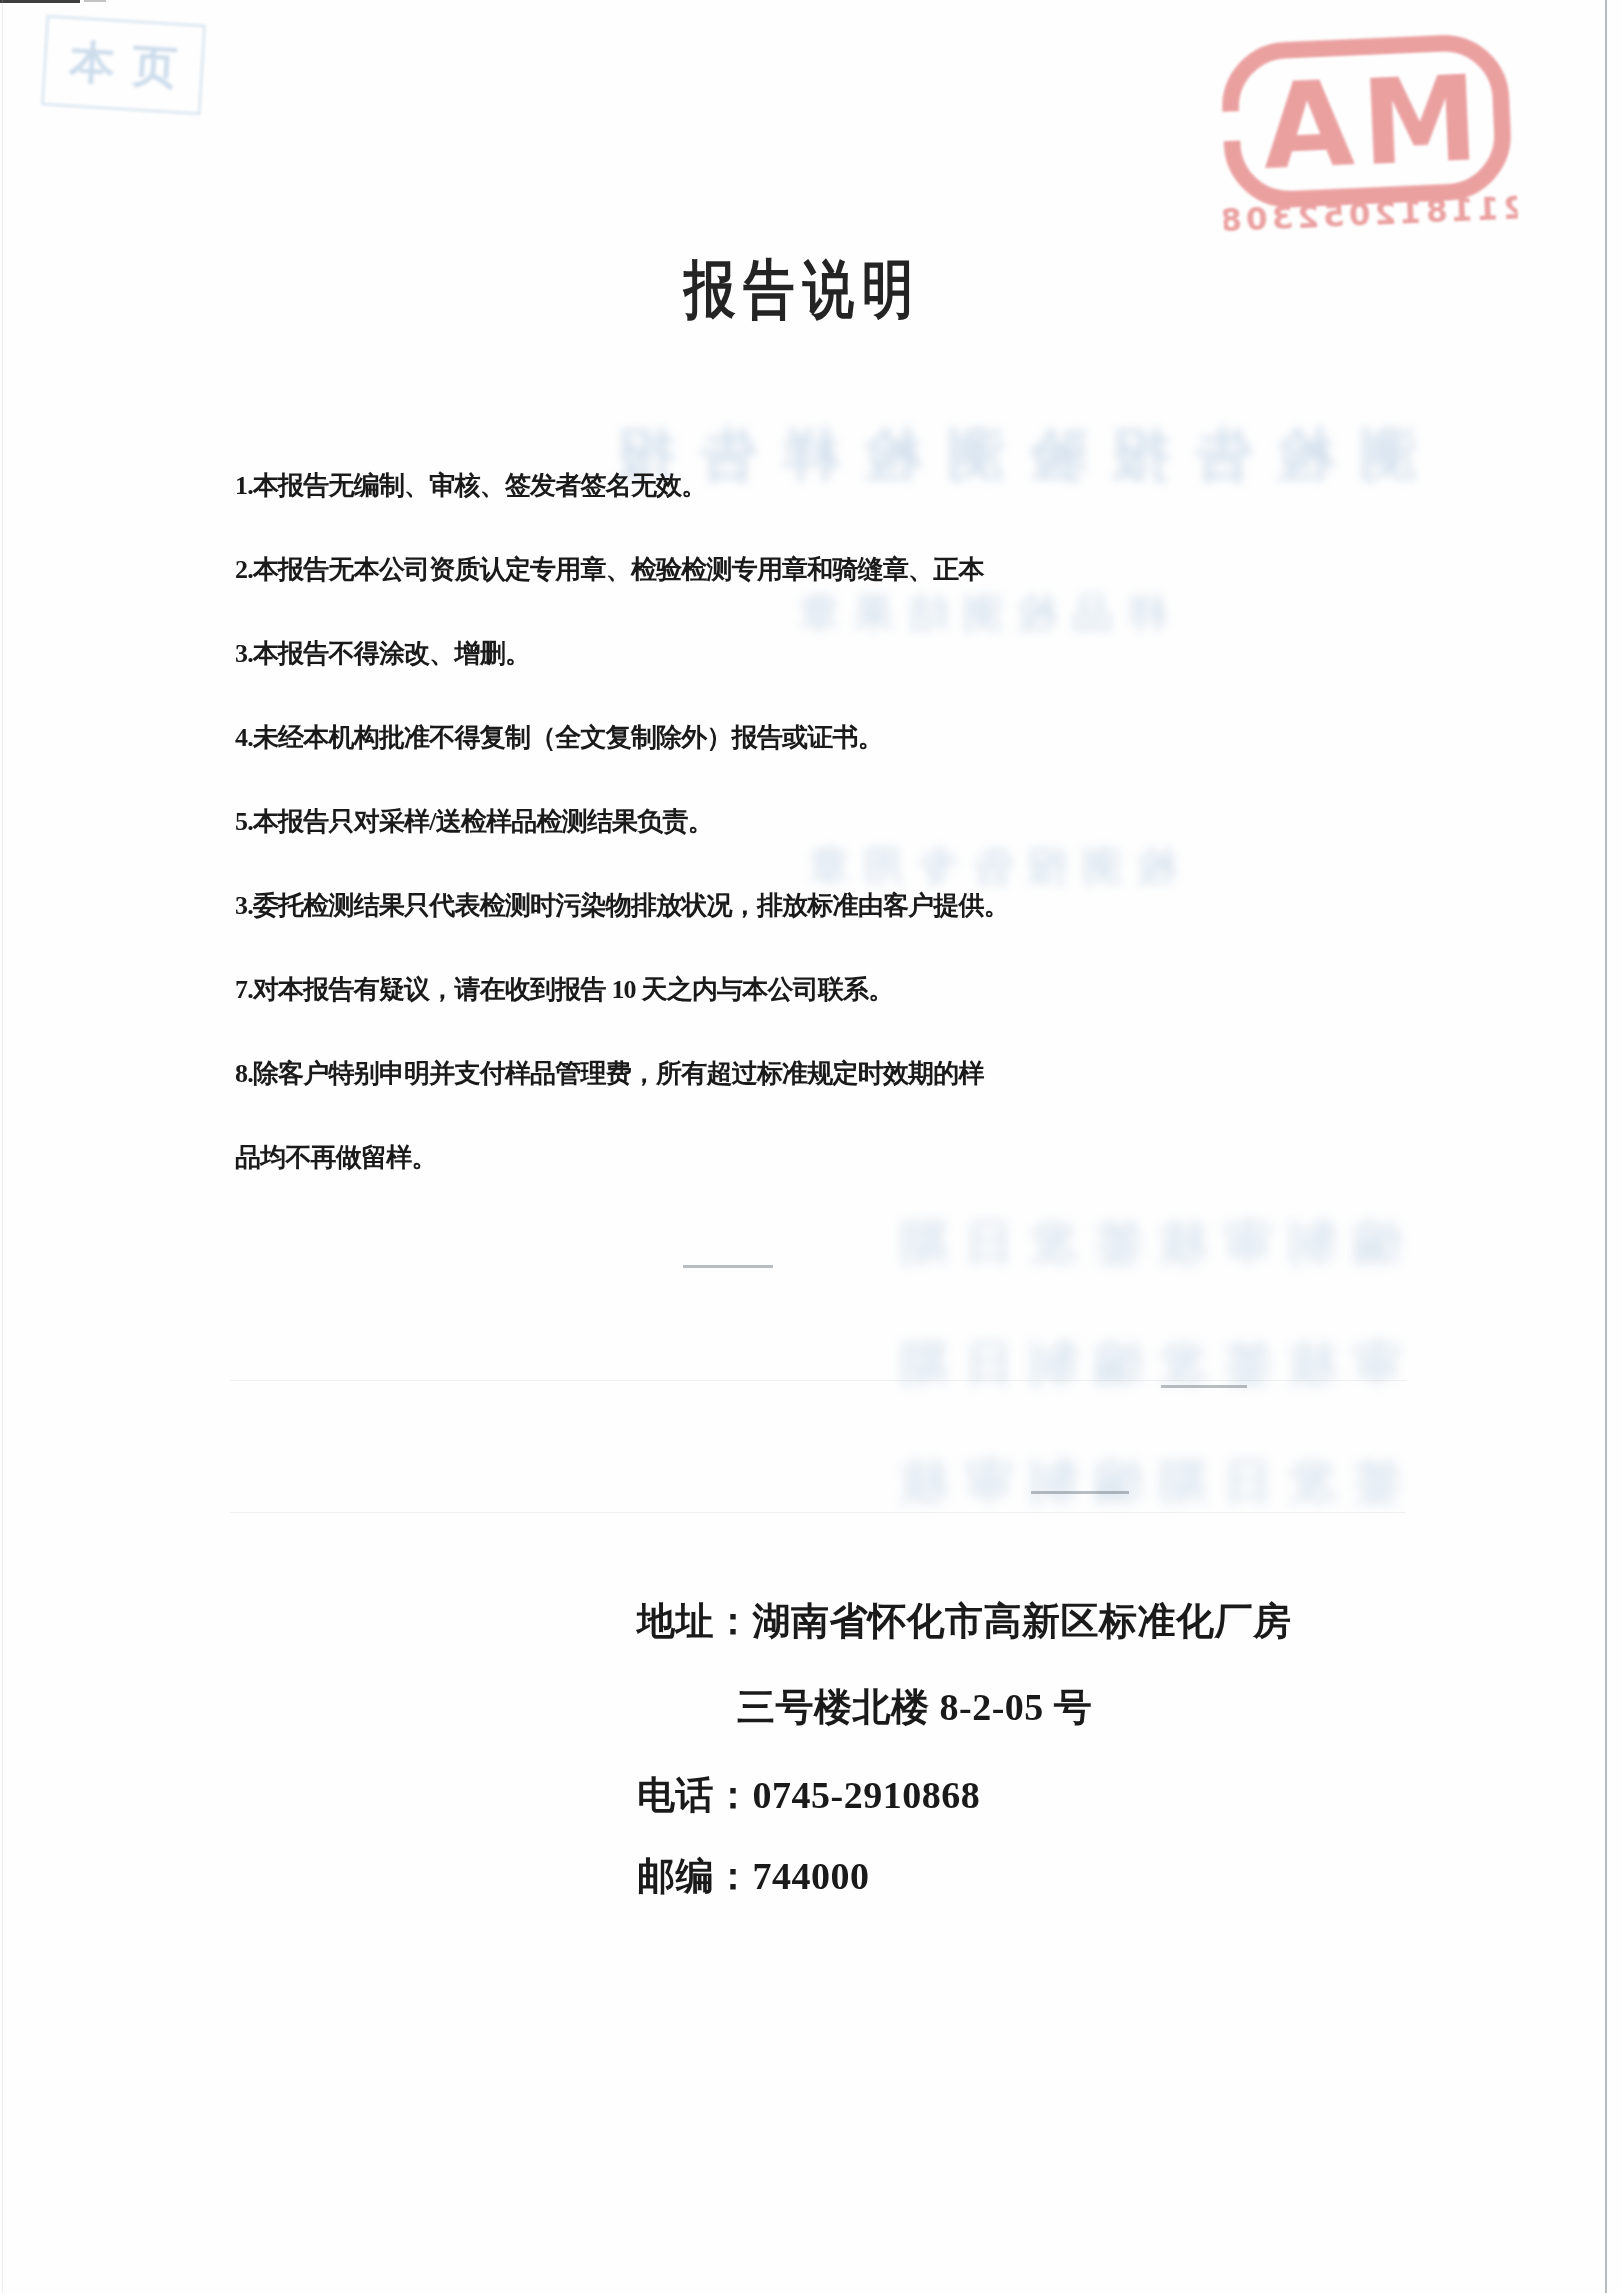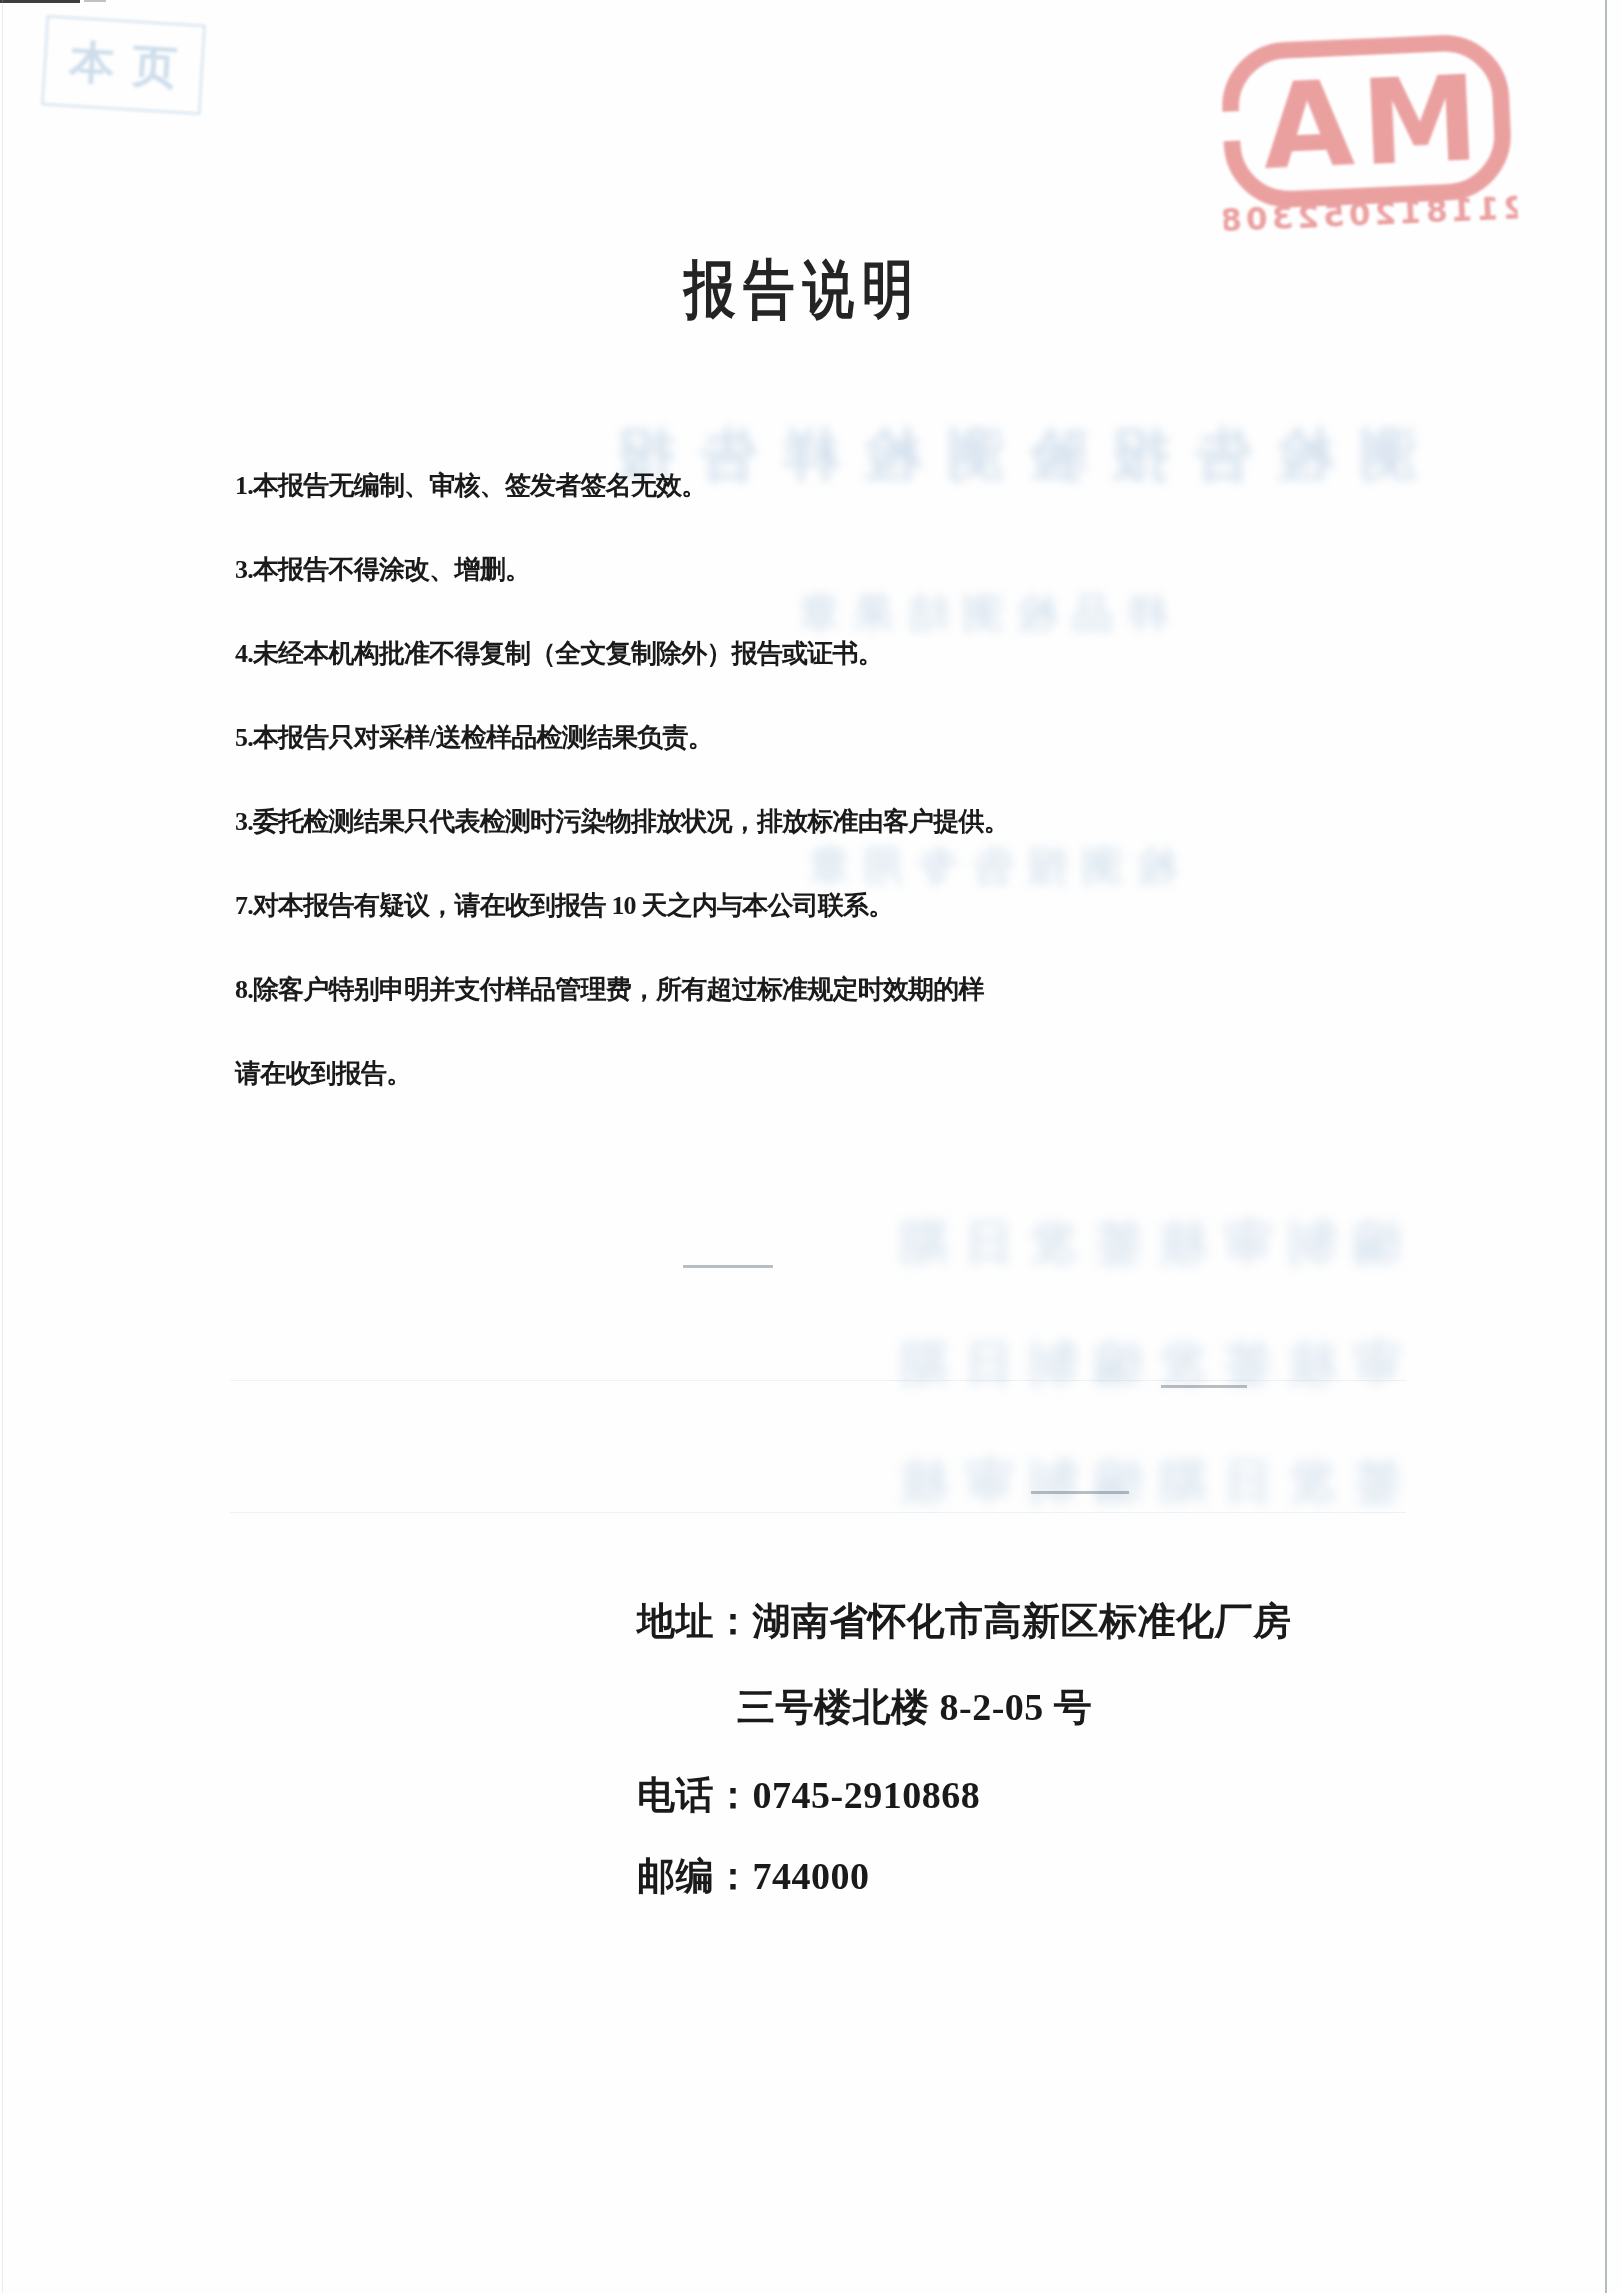--- a/index.html
+++ b/index.html
@@ -124,35 +124,36 @@
   <div class="bleed-underline u3"></div>
   <div class="bleed-hairline h1"></div>
   <div class="bleed-hairline h2"></div>
 
   <div class="doc-title">报告说明</div>
 
   <div class="notice">
 
       <p class="notice-line">1.本报告无编制、审核、签发者签名无效。</p>
 
+      <p class="notice-line">2.本报告无本公司资质认定专用章、检验检测专用章和骑缝章、正本</p>
 
 
       <p class="notice-line">3.本报告不得涂改、增删。</p>
 
       <p class="notice-line">4.未经本机构批准不得复制（全文复制除外）报告或证书。</p>
 
       <p class="notice-line">5.本报告只对采样/送检样品检测结果负责。</p>
 
       <p class="notice-line">3.委托检测结果只代表检测时污染物排放状况，排放标准由客户提供。</p>
 
       <p class="notice-line">7.对本报告有疑议，请在收到报告 10 天之内与本公司联系。</p>
 
       <p class="notice-line">8.除客户特别申明并支付样品管理费，所有超过标准规定时效期的样</p>
 
-      <p class="notice-line">请在收到报告。</p>
+      <p class="notice-line">品均不再做留样。</p>
     </div>
 
   <div class="footer-line f1">地址：湖南省怀化市高新区标准化厂房</div>
   <div class="footer-line f2">三号楼北楼 8-2-05 号</div>
   <div class="footer-line f3">电话：0745-2910868</div>
   <div class="footer-line f4">邮编：744000</div>
 
 </div>
 
 

